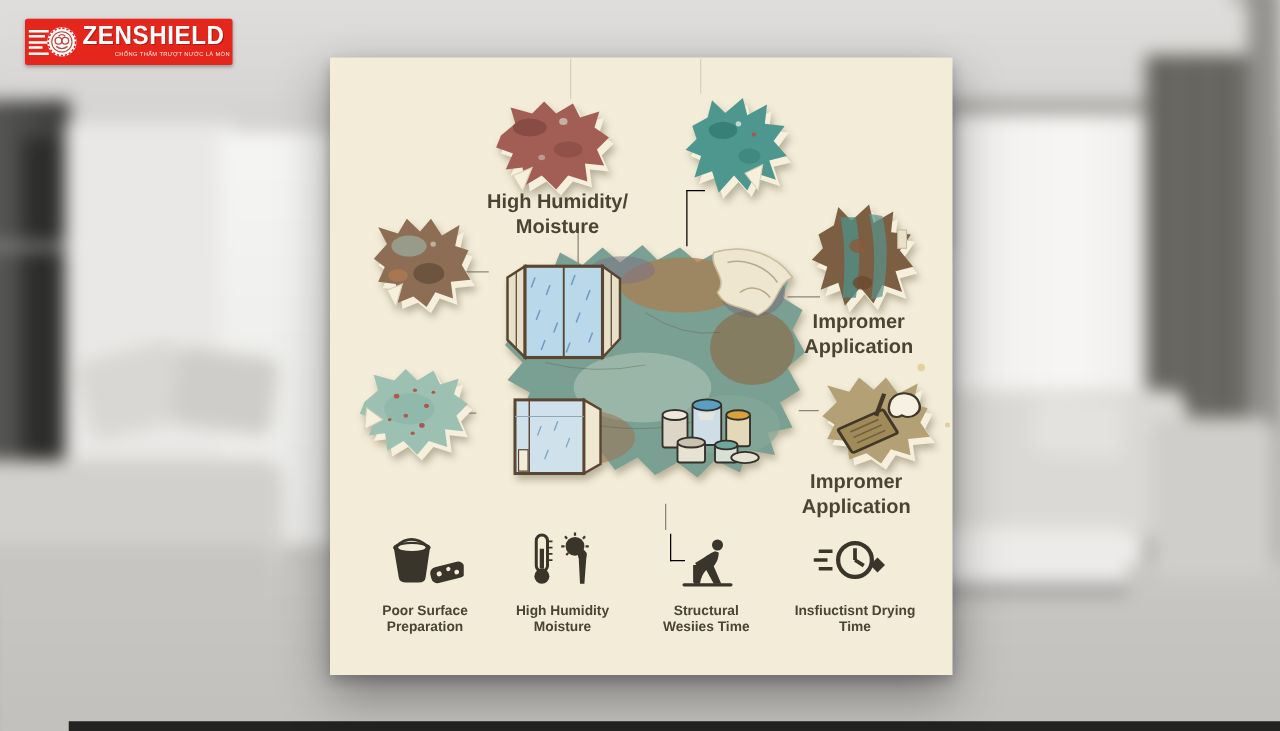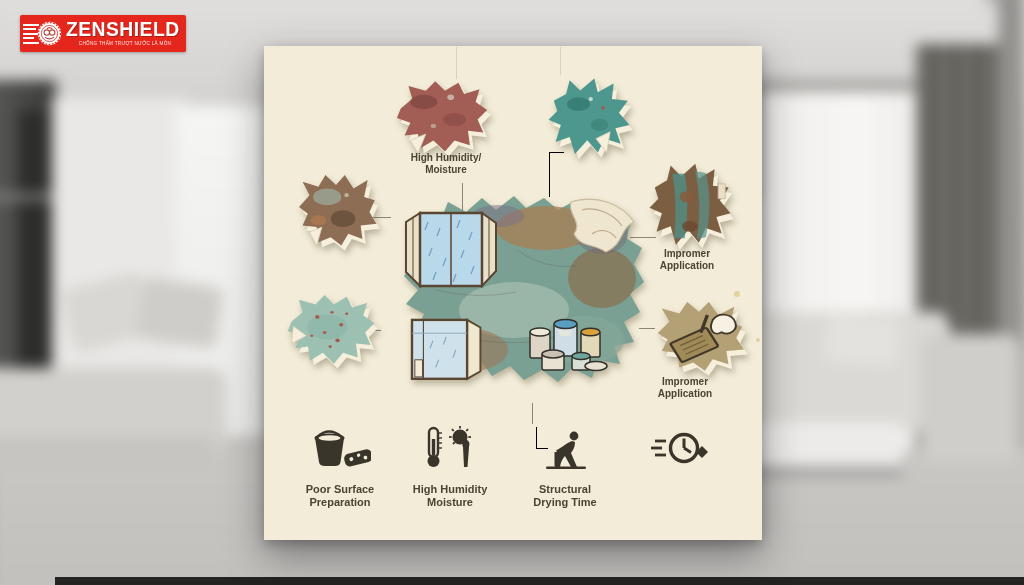--- a/index.html
+++ b/index.html
@@ -33,35 +33,35 @@
   .cornermark{left:996px;top:6px;width:28px;height:6px;background:#8e8d8a;transform:rotate(-4deg);}
   .bottom-strip{position:absolute;left:55px;top:577px;width:969px;height:8px;background:#232322;}
 
   
   .logo{position:absolute;left:20px;top:15px;width:166px;height:37px;background:#e4261c;
         border-radius:2px;box-shadow:0 1px 3px rgba(0,0,0,.3);display:flex;align-items:center;}
   .speedlines{position:absolute;left:3px;top:6px;width:16px;height:25px;}
   .speedlines i{display:block;height:2px;background:#fff;margin:2.5px 0;}
   .speedlines i:nth-child(2){width:80%;} .speedlines i:nth-child(4){width:70%;}
   .emblem{position:absolute;left:16px;top:5px;width:27px;height:27px;}
-  .logo-texts{position:absolute;left:46px;top:2px;width:118px;text-align:center;}
+  .logo-texts{position:absolute;left:46px;top:2px;width:118px;text-align:right;}
   .brand{color:#fff;font-weight:800;font-size:21px;letter-spacing:.5px;transform:scaleX(.92);
          transform-origin:left;white-space:nowrap;text-shadow:1px 1px 0 rgba(0,0,0,.25);line-height:1.1;}
   .tagline{color:#ffe9e6;font-size:4.6px;letter-spacing:.3px;white-space:nowrap;margin-top:1px;}
 
   
   .card{position:absolute;left:264px;top:46px;width:498px;height:494px;background:#f2ecd8;
         box-shadow:0 16px 38px rgba(0,0,0,.38),0 4px 10px rgba(0,0,0,.22);}
   .stain{position:absolute;border-radius:50%;}
   .crease{position:absolute;width:1px;background:rgba(120,110,80,.22);}
   .patch{position:absolute;filter:drop-shadow(2px 4px 3px rgba(95,85,55,.38));}
   .line{position:absolute;background:#8b8574;}
   .bracket{position:absolute;border-color:#8b8574;}
   .callout{position:absolute;width:124px;transform:translateX(-50%);text-align:center;
-           color:#4b4433;font-weight:700;font-size:10px;line-height:1.22;white-space:pre-line;}
+           color:#4b4433;font-weight:700;font-size:16px;line-height:1.22;white-space:pre-line;}
   .cause-icon{position:absolute;}
   .cause-label{position:absolute;width:120px;transform:translateX(-50%);text-align:center;
                color:#4b4433;font-weight:700;font-size:11px;line-height:1.22;white-space:pre-line;}
 </style>
 </head>
 <body>
 
 <div class="stage">
 
   <div class="bg">
@@ -338,15 +338,17 @@
         <line x1="5" y1="27" x2="16" y2="27"></line>
       </g>
       <polygon points="46,24 52,18 58,24 52,30" fill="#3a352b"></polygon>
     </svg>
 
     <div class="cause-label" style="left:76px;top:437px">Poor Surface
 Preparation</div>
     <div class="cause-label" style="left:186px;top:437px">High Humidity
 Moisture</div>
     <div class="cause-label" style="left:301px;top:437px">Structural
-Drying Time</div>
+Wesiies Time</div>
+    <div class="cause-label" style="left:420px;top:437px">Insfiuctisnt Drying
+Time</div>
   </div>
 </div>
 
 </body></html>

